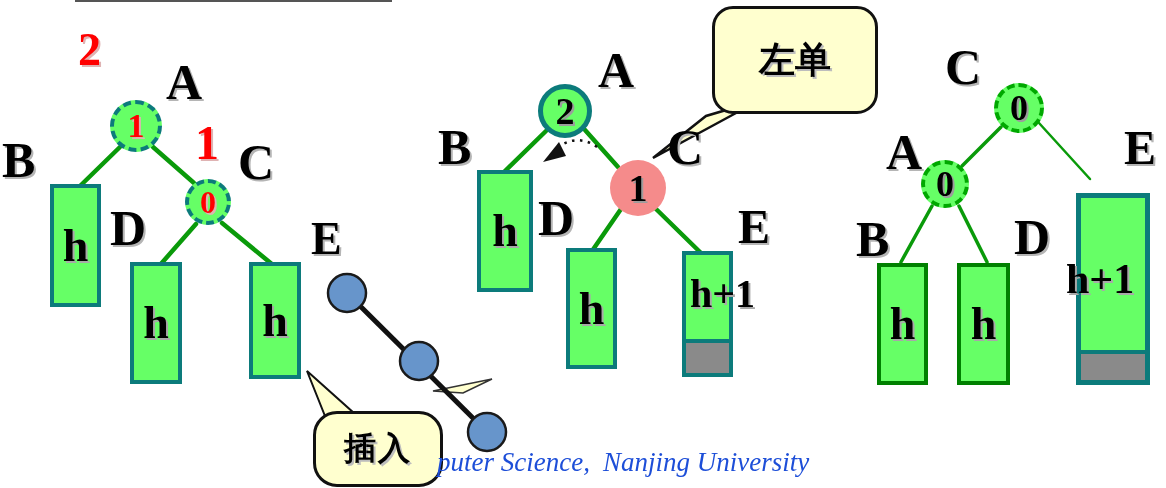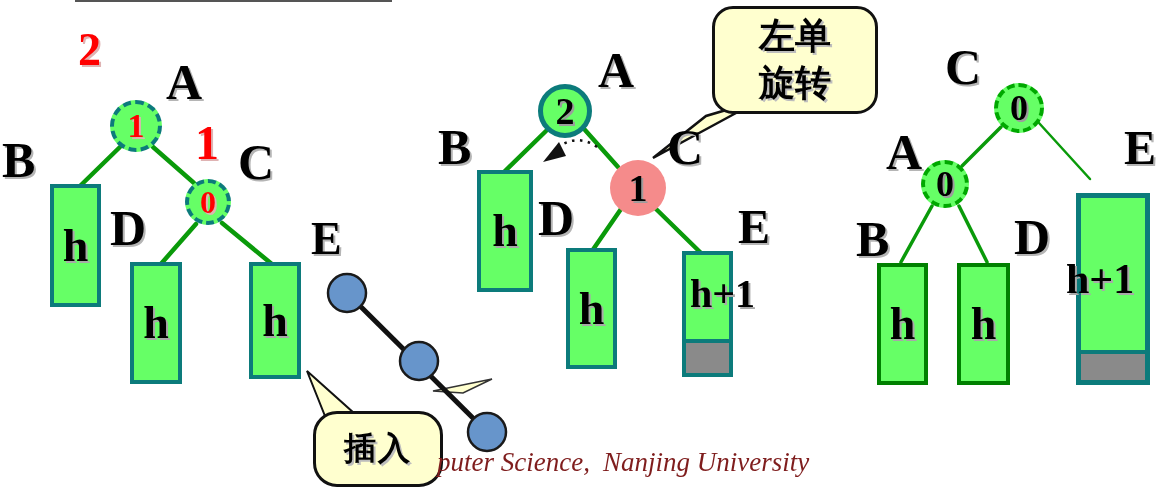--- a/index.html
+++ b/index.html
@@ -13,21 +13,21 @@
         text-shadow:2px 2px 0 #9c9c9c;}
   .sub{position:absolute;box-sizing:border-box;background:#66ff66;border:4px solid #0c7b7b;
        display:flex;align-items:center;justify-content:center;font-weight:bold;font-size:46px;
        line-height:1;text-shadow:2px 2px 0 #a8a8a8;}
   .gray-strip{position:absolute;left:0;right:0;bottom:0;background:#8a8a8a;border-top:4px solid #0c7b7b;}
   .bubble{position:absolute;box-sizing:border-box;background:#ffffcf;border:3px solid #111;
           display:flex;align-items:center;justify-content:center;text-align:center;color:#000;
           font-weight:bold;font-family:"Liberation Sans",sans-serif;text-shadow:2px 2px 0 #bdbdbd;}
   .hplus{position:absolute;font-weight:bold;color:#000;line-height:1;white-space:nowrap;
          text-shadow:2px 2px 0 #a8a8a8;}
-  .footer-part{position:absolute;top:448px;font-style:italic;font-size:27px;color:#7f1d1d;
+  .footer-part{position:absolute;top:448px;font-style:italic;font-size:27px;color:#1d4ed8;
                white-space:pre;line-height:1.1;}
   svg.layer{position:absolute;left:0;top:0;pointer-events:none;}
   .toprule{position:absolute;left:75px;top:0;width:317px;height:2px;background:#555;}
 </style>
 </head>
 <body>
 
 <div class="stage">
 
   <div class="toprule"></div>
@@ -139,21 +139,20 @@
     <span>h</span>
   </div>
   <div class="sub" style="left:1076px;top:193px;width:74px;height:192px;border-width:5px;">
     <div class="gray-strip" style="height:26px;"></div>
   </div>
   <div class="hplus" style="left:1066px;top:258px;font-size:42px;">h+1</div>
 
   <div class="bubble" style="left:712px;top:6px;width:166px;height:108px;border-radius:21px;font-size:36px;line-height:1.3;">
     <div>
       <div>左单</div>
-      <div>旋转</div>
     </div>
   </div>
 
   <div class="bubble" style="left:313px;top:411px;width:130px;height:76px;border-radius:24px;font-size:32px;letter-spacing:2px;">
     <span>插入</span>
   </div>
 
   <div class="footer-part" style="left:437px;">puter Science,</div>
   <div class="footer-part" style="left:603px;">Nanjing University</div>
 

